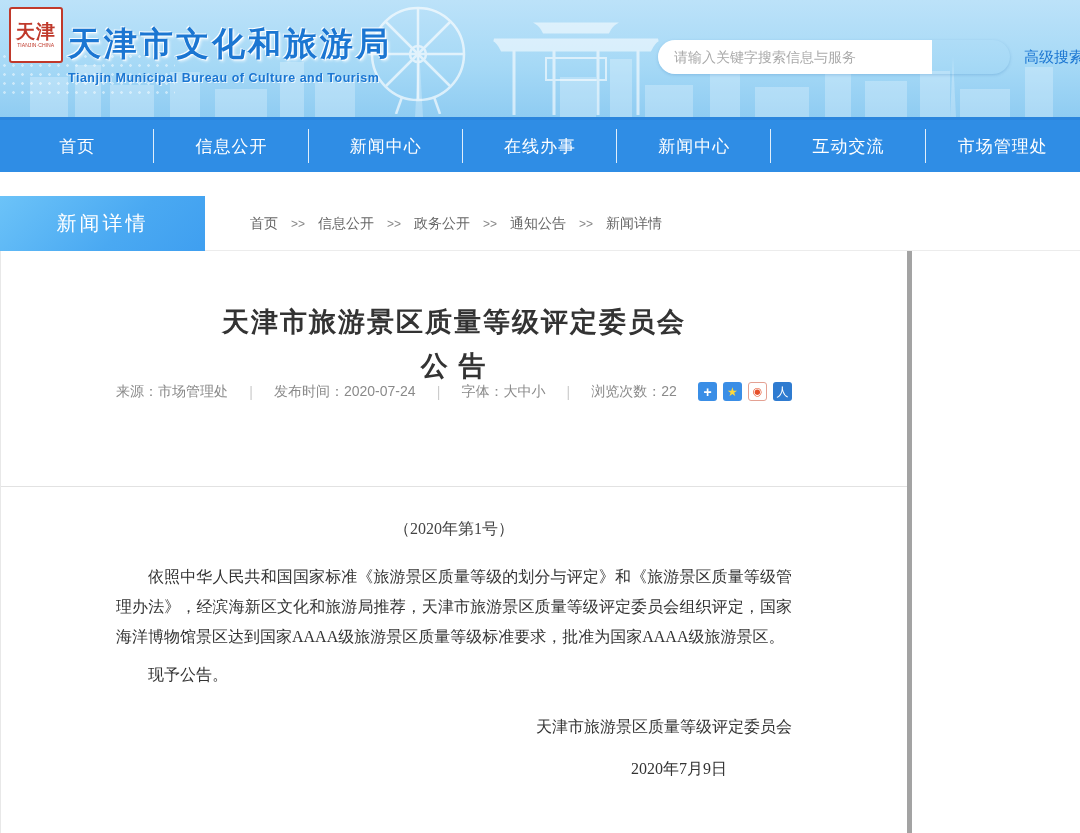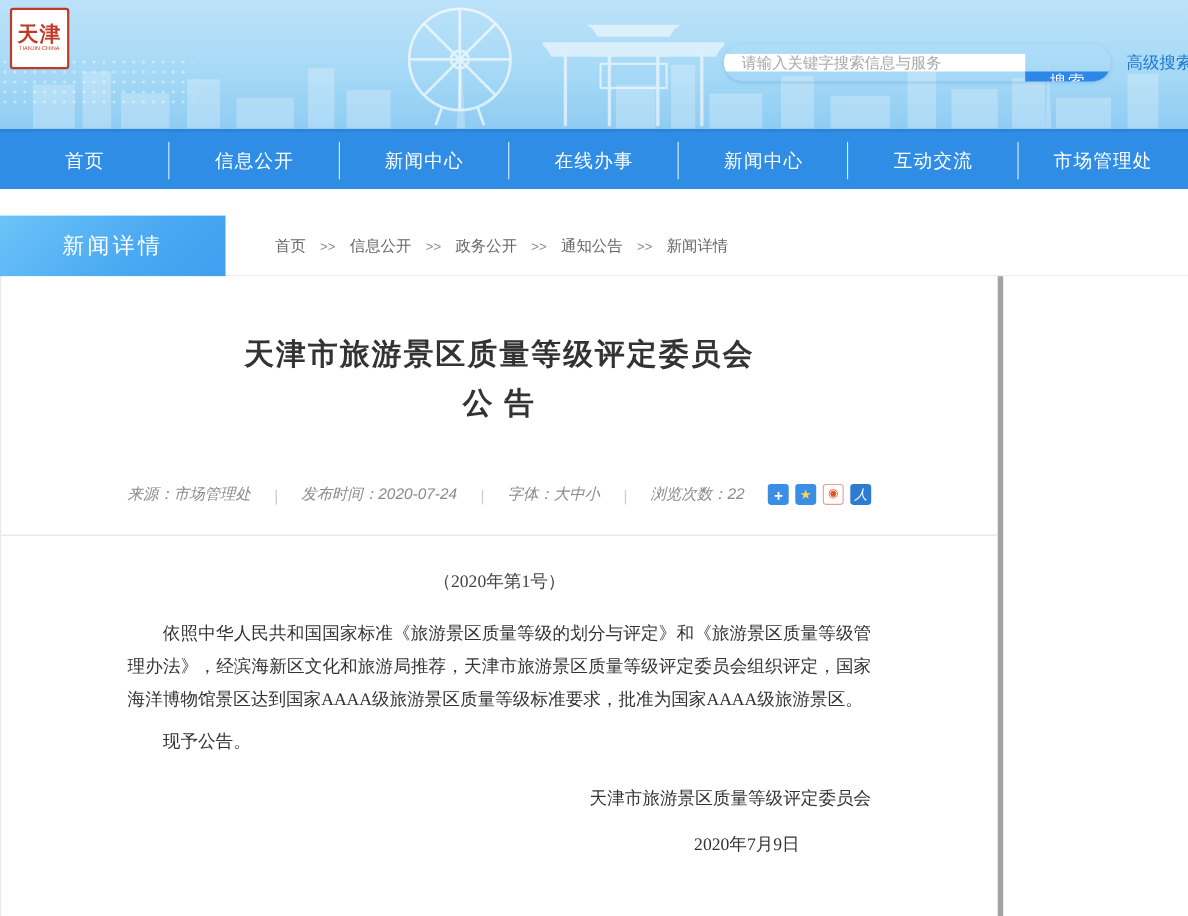--- a/index.html
+++ b/index.html
@@ -25,21 +25,21 @@
                font-family:"Liberation Serif","DejaVu Serif",serif; letter-spacing:1px; }
   .logo-seal .seal-cap { color:#c0392b; font-size:6px; transform:scale(.85); white-space:nowrap; }
   .brand { position:absolute; left:68px; top:22px; z-index:3; }
   .brand-title { color:#1b76d2; font-size:33px; font-weight:bold; letter-spacing:3px;
                  font-family:"Liberation Serif","DejaVu Serif",serif;
                  text-shadow:1px 1px 0 rgba(255,255,255,.9),-1px -1px 0 rgba(255,255,255,.9),2px 2px 3px rgba(255,255,255,.7); }
   .brand-sub { color:#1b76d2; font-size:12.5px; font-weight:bold; margin-top:4px; letter-spacing:.5px;
                text-shadow:1px 1px 0 rgba(255,255,255,.8); }
   .search-wrap { position:absolute; left:658px; top:40px; height:34px; display:flex; align-items:center; z-index:4; }
   .search-pill { display:flex; width:352px; height:34px; border-radius:17px; overflow:hidden;
-                 box-shadow:0 1px 3px rgba(40,110,180,.25);align-items:center; }
+                 box-shadow:0 1px 3px rgba(40,110,180,.25); }
   .search-input { flex:1; border:none; outline:none; padding:0 16px; font-size:14px; color:#333; background:#fff; }
   .search-input::placeholder { color:#aaa; }
   .search-btn { width:78px; border:none; background:#2e86e8; color:#fff; font-size:15px;
                 cursor:pointer; letter-spacing:2px;margin-top:34px; }
   .adv-search { margin-left:14px; color:#1b76d2; font-size:15px; text-decoration:none; white-space:nowrap; cursor:pointer; }
 
   
   .nav { width:1080px; height:55px; background:#2f8de5; border-top:3px solid #2b85dd;
          display:flex; }
   .nav-item { flex:1; display:flex; align-items:center; justify-content:center;
@@ -61,22 +61,22 @@
   .crumb.current { cursor:default; }
   .crumb-sep { margin:0 13px; color:#888; font-size:12px; }
 
   
   .content { width:912px; height:582px; background:#fff;
              border-left:1px solid #e8e8e8; border-right:5px solid #a3a3a3; }
   .title-section { height:236px; border-bottom:1px solid #e2e2e2; padding-top:55px; }
   .art-title { text-align:center; color:#333; font-size:27px; font-weight:bold; letter-spacing:2px;
                font-family:"Liberation Serif","DejaVu Serif",serif; line-height:32px; }
   .art-title2 { margin-top:12px; }
-  .meta-row { margin-top:58px; padding:0 115px; display:flex; align-items:center;
-              justify-content:space-between; color:#8a8a8a; font-size:14px;font-style:italic; }
+  .meta-row { padding:0 115px; display:flex; align-items:center;
+              justify-content:space-between; color:#8a8a8a; font-size:14px; }
   .meta-item { white-space:nowrap; }
   .meta-sep { color:#ccc; }
   .font-size-opt { cursor:pointer; }
   .share-icons { display:flex; gap:6px; }
   .sicon { width:19px; height:19px; border-radius:3px; display:flex; align-items:center;
            justify-content:center; font-size:12px; cursor:pointer; line-height:1; }
   .sicon-plus { background:#3a8ee6; color:#fff; font-weight:bold; font-size:14px; }
   .sicon-qzone { background:#3a8ee6; color:#ffd93b; }
   .sicon-weibo { background:#fff; border:1px solid #e4a193; color:#e6502a; font-size:11px; }
   .sicon-renren { background:#2f7bd0; color:#fff; font-size:12px; }
@@ -144,20 +144,24 @@
           <line x1="146" y1="30" x2="146" y2="95"></line>
         <rect x="54" y="38" width="60" height="22" fill="none" stroke-width="2"></rect>
       </g>
     </svg>
 
     <div class="logo-seal">
       <div class="seal-chars">天津</div>
       <div class="seal-cap">TIANJIN·CHINA</div>
     </div>
 
+    <div class="brand">
+      <div class="brand-title">天津市文化和旅游局</div>
+      <div class="brand-sub">Tianjin Municipal Bureau of Culture and Tourism</div>
+    </div>
 
     <div class="search-wrap">
       <div class="search-pill">
         <input class="search-input" type="text" placeholder="请输入关键字搜索信息与服务" style="">
         <button class="search-btn">搜索</button>
       </div>
       <span class="adv-search">高级搜索</span>
     </div>
   </div>
 

